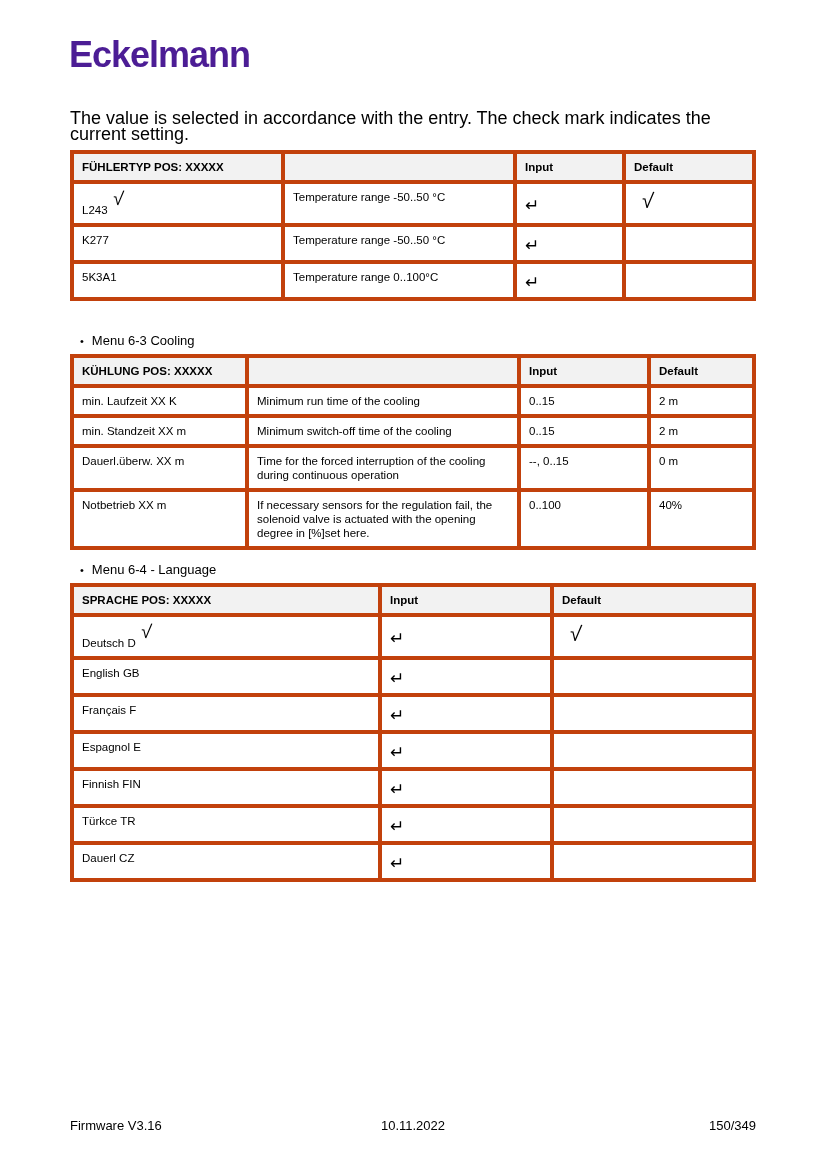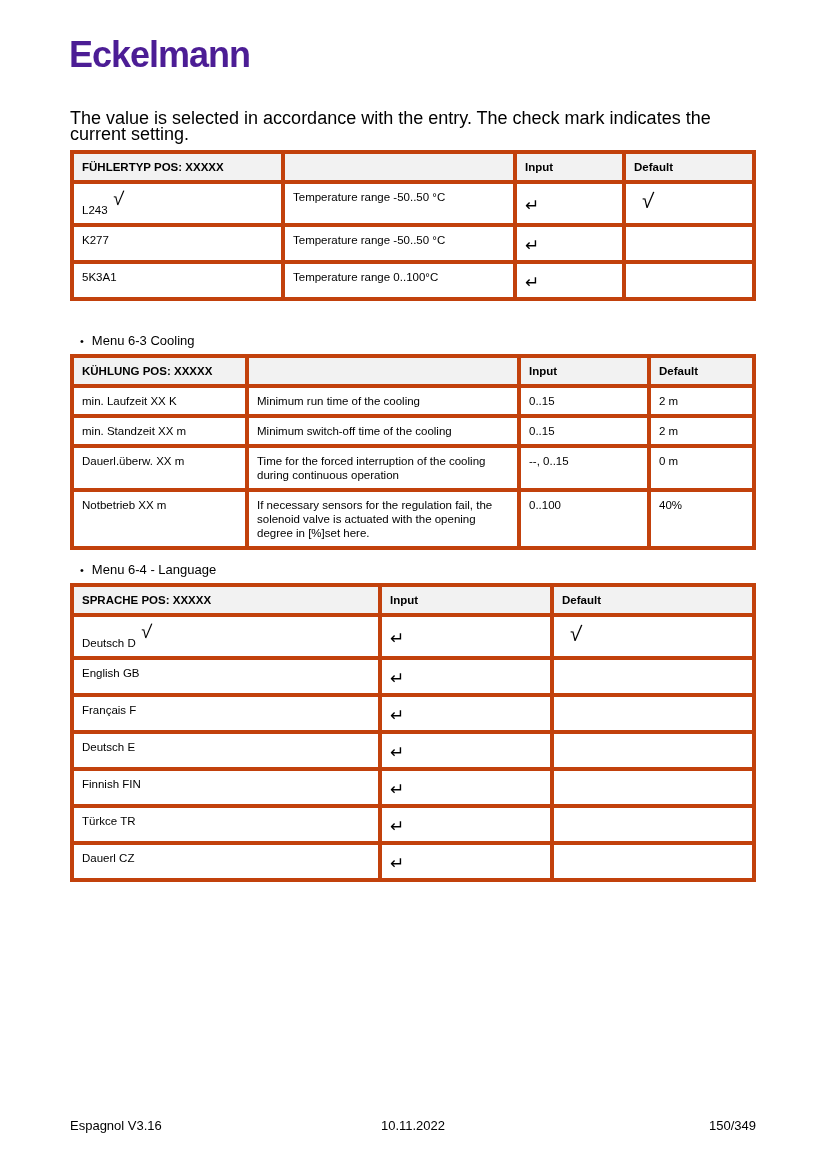--- a/index.html
+++ b/index.html
@@ -219,21 +219,21 @@
         <td>English GB</td>
         <td class="enter-cell"><span class="enter">↵</span></td>
         <td></td>
       </tr>
       <tr class="row-mid">
         <td>Français F</td>
         <td class="enter-cell"><span class="enter">↵</span></td>
         <td></td>
       </tr>
       <tr class="row-mid">
-        <td>Deutsch E</td>
+        <td>Espagnol E</td>
         <td class="enter-cell"><span class="enter">↵</span></td>
         <td></td>
       </tr>
       <tr class="row-mid">
         <td>Finnish FIN</td>
         <td class="enter-cell"><span class="enter">↵</span></td>
         <td></td>
       </tr>
       <tr class="row-mid">
         <td>Türkce TR</td>
@@ -245,17 +245,17 @@
         <td class="enter-cell"><span class="enter">↵</span></td>
         <td></td>
       </tr>
     </tbody>
       </table>
 
   </div>
 
   <div class="footer">
     <span class="center">10.11.2022</span>
-    <span class="left">Espagnol V3.16</span>
+    <span class="left">Firmware V3.16</span>
     <span class="right">150/349</span>
   </div>
 
 </div>
 
 </body></html>

